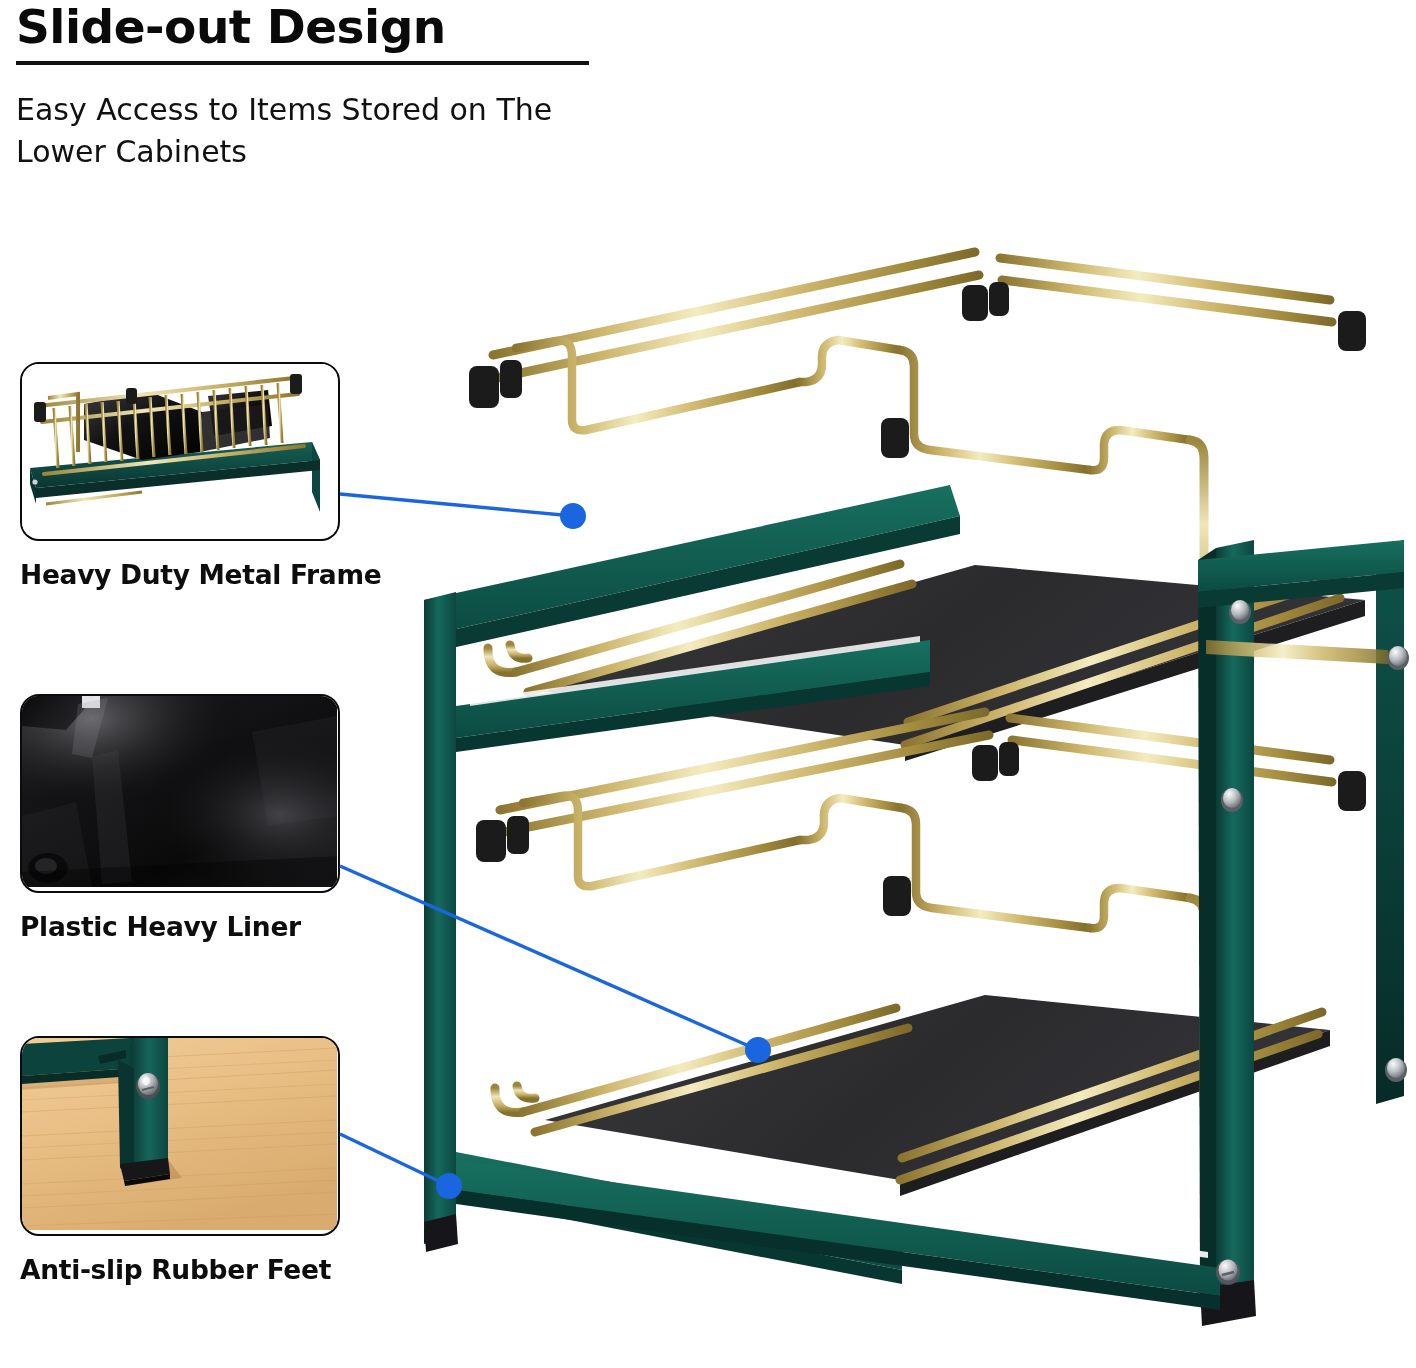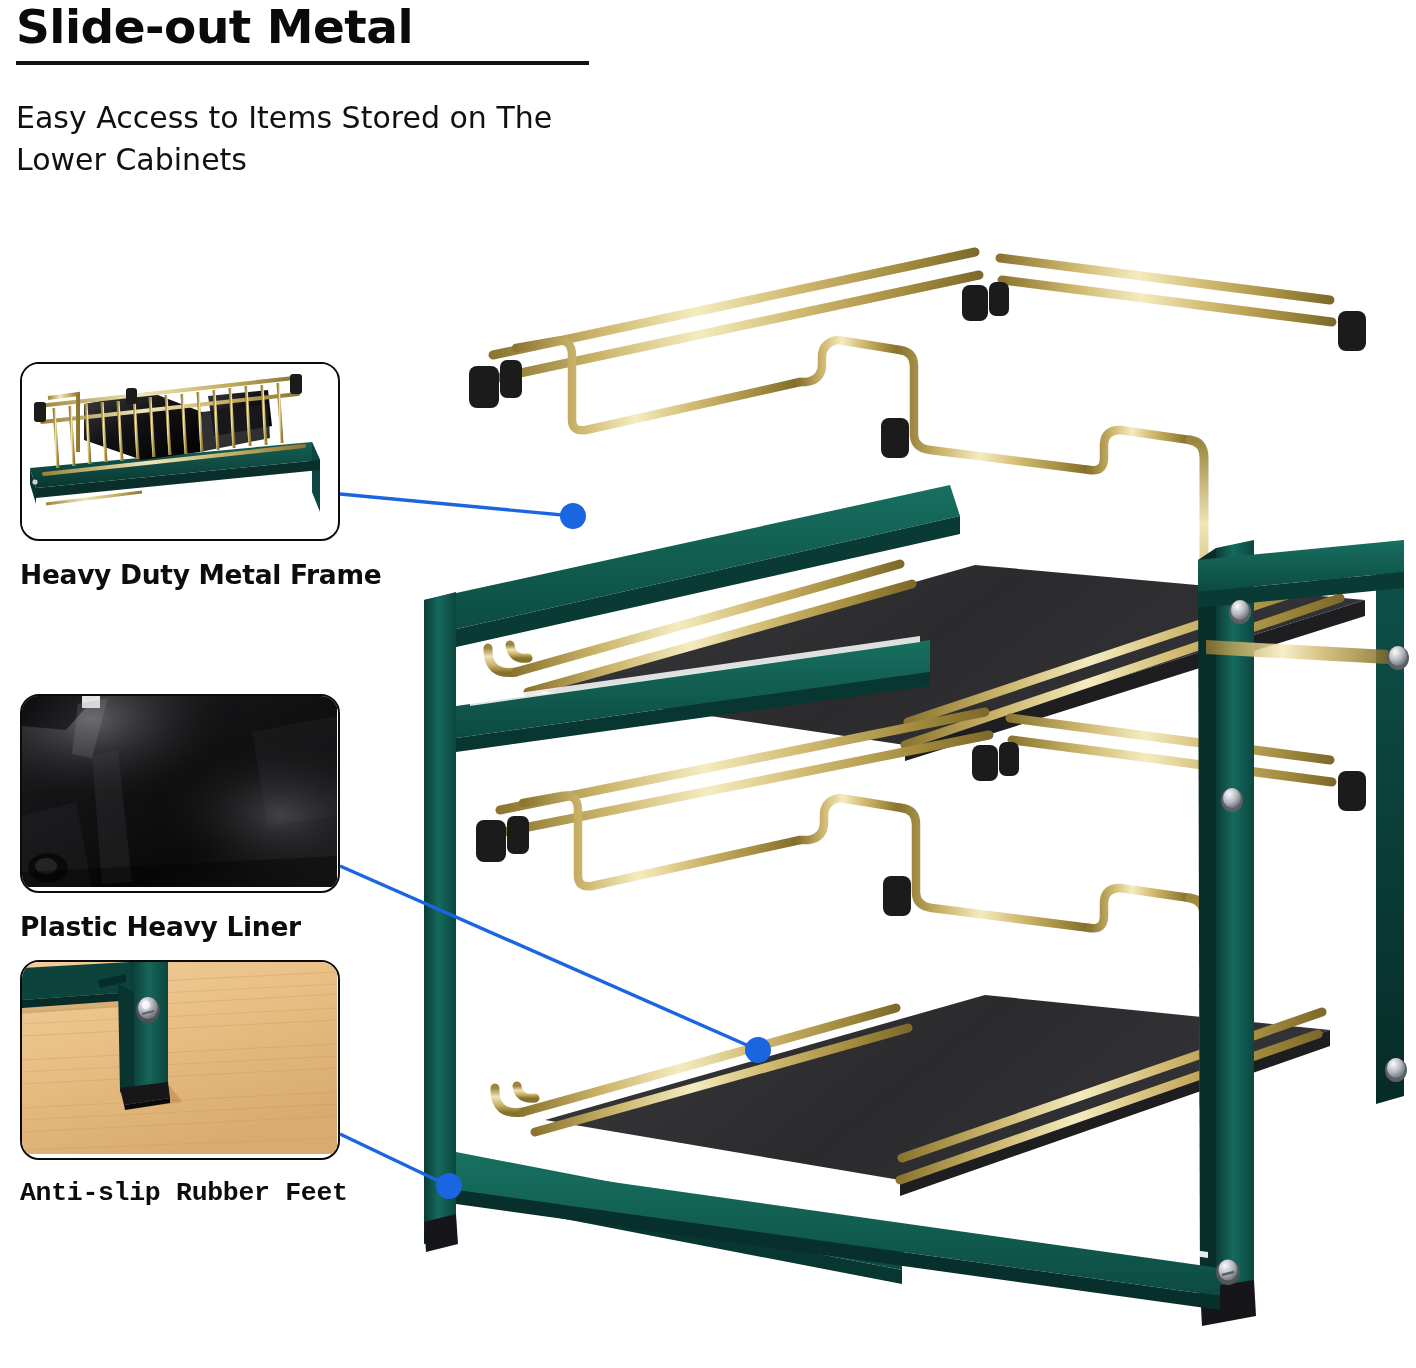--- a/index.html
+++ b/index.html
@@ -4,46 +4,46 @@
 <style>
   html,body{margin:0;padding:0;background:#ffffff;}
   body{width:1416px;height:1368px;position:relative;overflow:hidden;
        font-family:"DejaVu Sans","Liberation Sans",sans-serif;}
 
   
   #header{position:absolute;left:16px;top:2px;width:600px;}
   #title{font-size:47px;font-weight:bold;color:#0a0a0a;letter-spacing:-0.5px;
          line-height:1.05;white-space:nowrap;}
   #title-rule{margin-top:10px;width:573px;height:4px;background:#111;}
-  #subtitle{margin-top:32px;font-size:30px;font-weight:400;color:#111;
+  #subtitle{margin-top:24px;font-size:30px;font-weight:400;color:#111;
             line-height:1.38;width:560px;}
 
   
   .callout{position:absolute;left:20px;width:320px;}
   .thumb{position:relative;border:2.5px solid #0b0b0b;border-radius:19px;
          overflow:hidden;background:#fff;}
   .clabel{margin-top:18px;font-size:26.5px;font-weight:bold;color:#0d0d0d;
           letter-spacing:-0.3px;white-space:nowrap;}
 
   #callout-1{top:362px;}
   #callout-1 .thumb{height:175px;}
   #callout-2{top:694px;}
   #callout-2 .thumb{height:195px;}
-  #callout-3{top:960px;font-family:Liberation Mono, monospace;}
+  #callout-3{top:1036px;}
   #callout-3 .thumb{height:196px;}
 
   
   #art{position:absolute;left:0;top:0;width:1416px;height:1368px;}
   svg{display:block;}
 </style>
 </head>
 <body>
 
 <div id="header">
-  <div id="title">Slide-out Metal</div>
+  <div id="title">Slide-out Design</div>
   <div id="title-rule"></div>
   <div id="subtitle">Easy Access to Items Stored on The Lower Cabinets</div>
 </div>
 
 <div class="callout" id="callout-1">
   <div class="thumb">
     <svg width="315" height="171" viewBox="0 0 315 171">
       <defs>
         <linearGradient id="t1g" x1="0" y1="0" x2="0" y2="1">
           <stop offset="0" stop-color="#146055"></stop>

